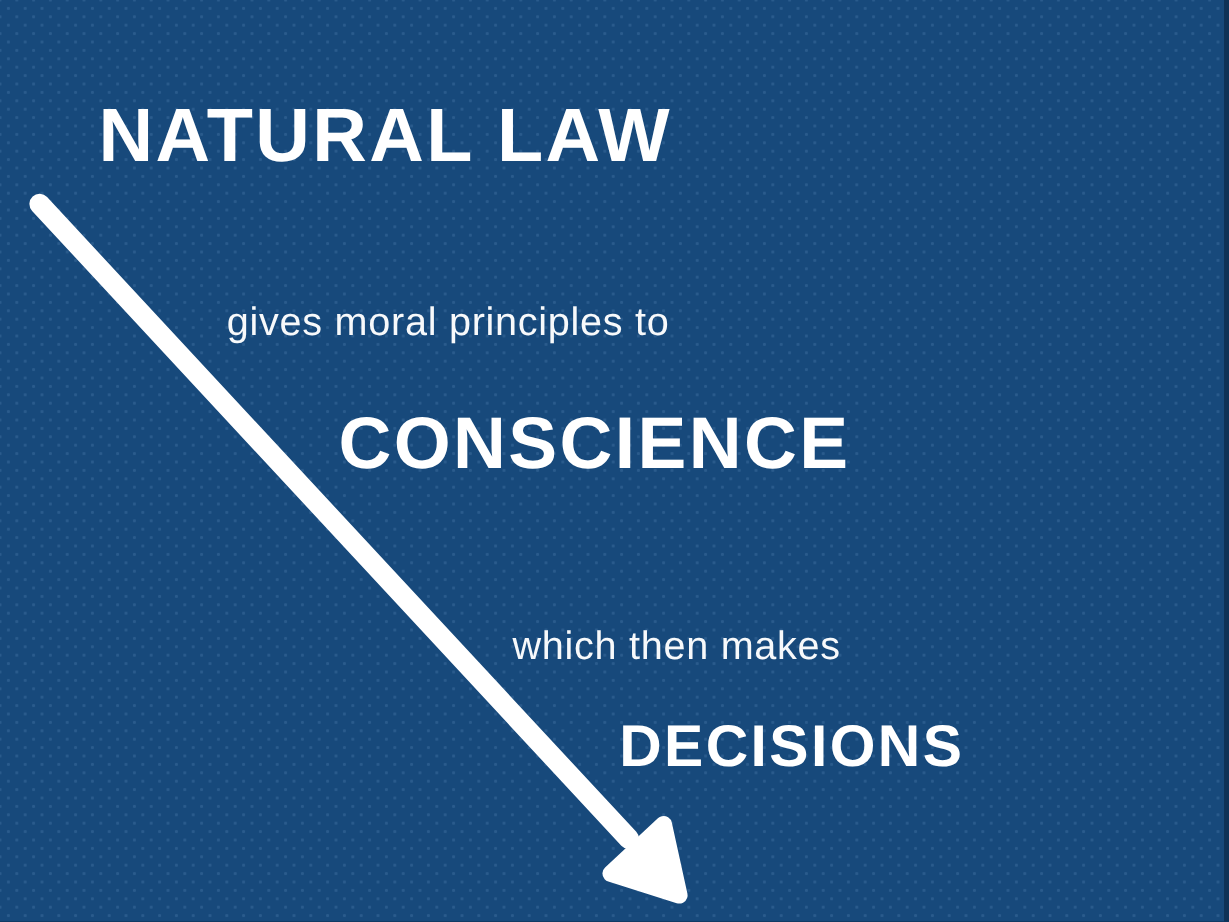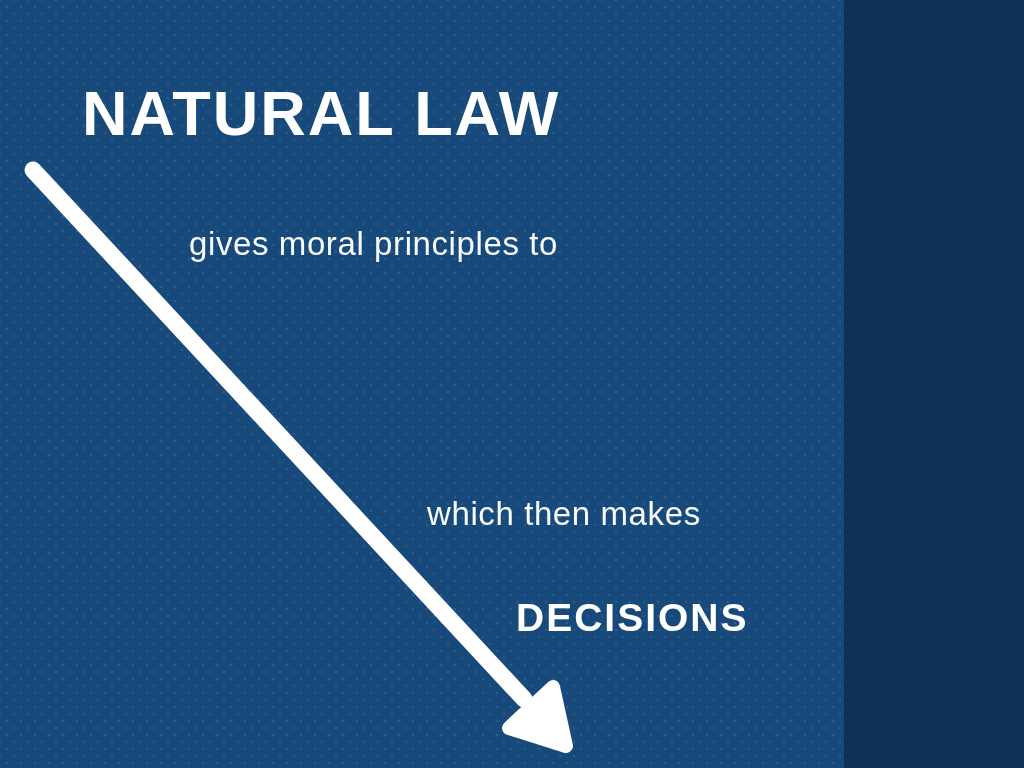--- a/index.html
+++ b/index.html
@@ -3,21 +3,21 @@
 <meta charset="utf-8">
 <title>Diagram</title>
 <style>
   html, body {
     margin: 0;
     padding: 0;
     background: #0e3257;
   }
   .stage {
     position: relative;
-    width: 844px;
+    width: 1020px;
     height: 768px;
     overflow: hidden;
     background-color: #17497B;
     
     background-image:
       radial-gradient(rgba(130, 175, 220, 0.18) 1px, rgba(0,0,0,0) 1.6px),
       radial-gradient(rgba(130, 175, 220, 0.18) 1px, rgba(0,0,0,0) 1.6px);
     background-size: 14px 14px, 14px 14px;
     background-position: 0 0, 7px 7px;
     font-family: "Liberation Sans", sans-serif;
@@ -26,29 +26,30 @@
   .heading {
     position: absolute;
     font-weight: 800;
     letter-spacing: 2px;
     line-height: 1;
     color: #ffffff;
     white-space: nowrap;
   }
   .heading-top    { left: 82px;  top: 82px;  font-size: 63px; }
   .heading-mid    { left: 282px; top: 339px; font-size: 61px; }
-  .heading-bottom { left: 516px; top: 598px; font-size: 39px; }
+  .heading-bottom { left: 516px; top: 598px; font-size: 49px; }
   .connector-label {
     position: absolute;
     font-weight: 300;
     font-size: 33px;
     letter-spacing: 0.6px;
     line-height: 1.1;
     color: rgba(255, 255, 255, 0.97);
     white-space: nowrap;
+    margin-top: 24px;
   }
   .connector-1 { left: 189px; top: 226px; }
   .connector-2 { left: 427px; top: 496px; }
   .arrow-svg {
     position: absolute;
     left: 0;
     top: 0;
     pointer-events: none;
   }
 </style>
@@ -59,18 +60,19 @@
 
   <svg class="arrow-svg" width="1024" height="768" viewBox="0 0 1024 768" aria-hidden="true">
     <line x1="33" y1="170" x2="524" y2="699" stroke-width="17" stroke-linecap="round" stroke="#FFFFFF"></line>
     <polygon points="566,746 553,687 509,728" stroke="#FFFFFF" stroke-width="14" stroke-linejoin="round" fill="#FFFFFF"></polygon>
   </svg>
 
   <div class="heading heading-top">NATURAL LAW</div>
 
   <div class="connector-label connector-1">gives moral principles to</div>
 
+  <div class="heading heading-mid">CONSCIENCE</div>
 
   <div class="connector-label connector-2">which then makes</div>
 
   <div class="heading heading-bottom">DECISIONS</div>
 
 </div>
 
 </body></html>

